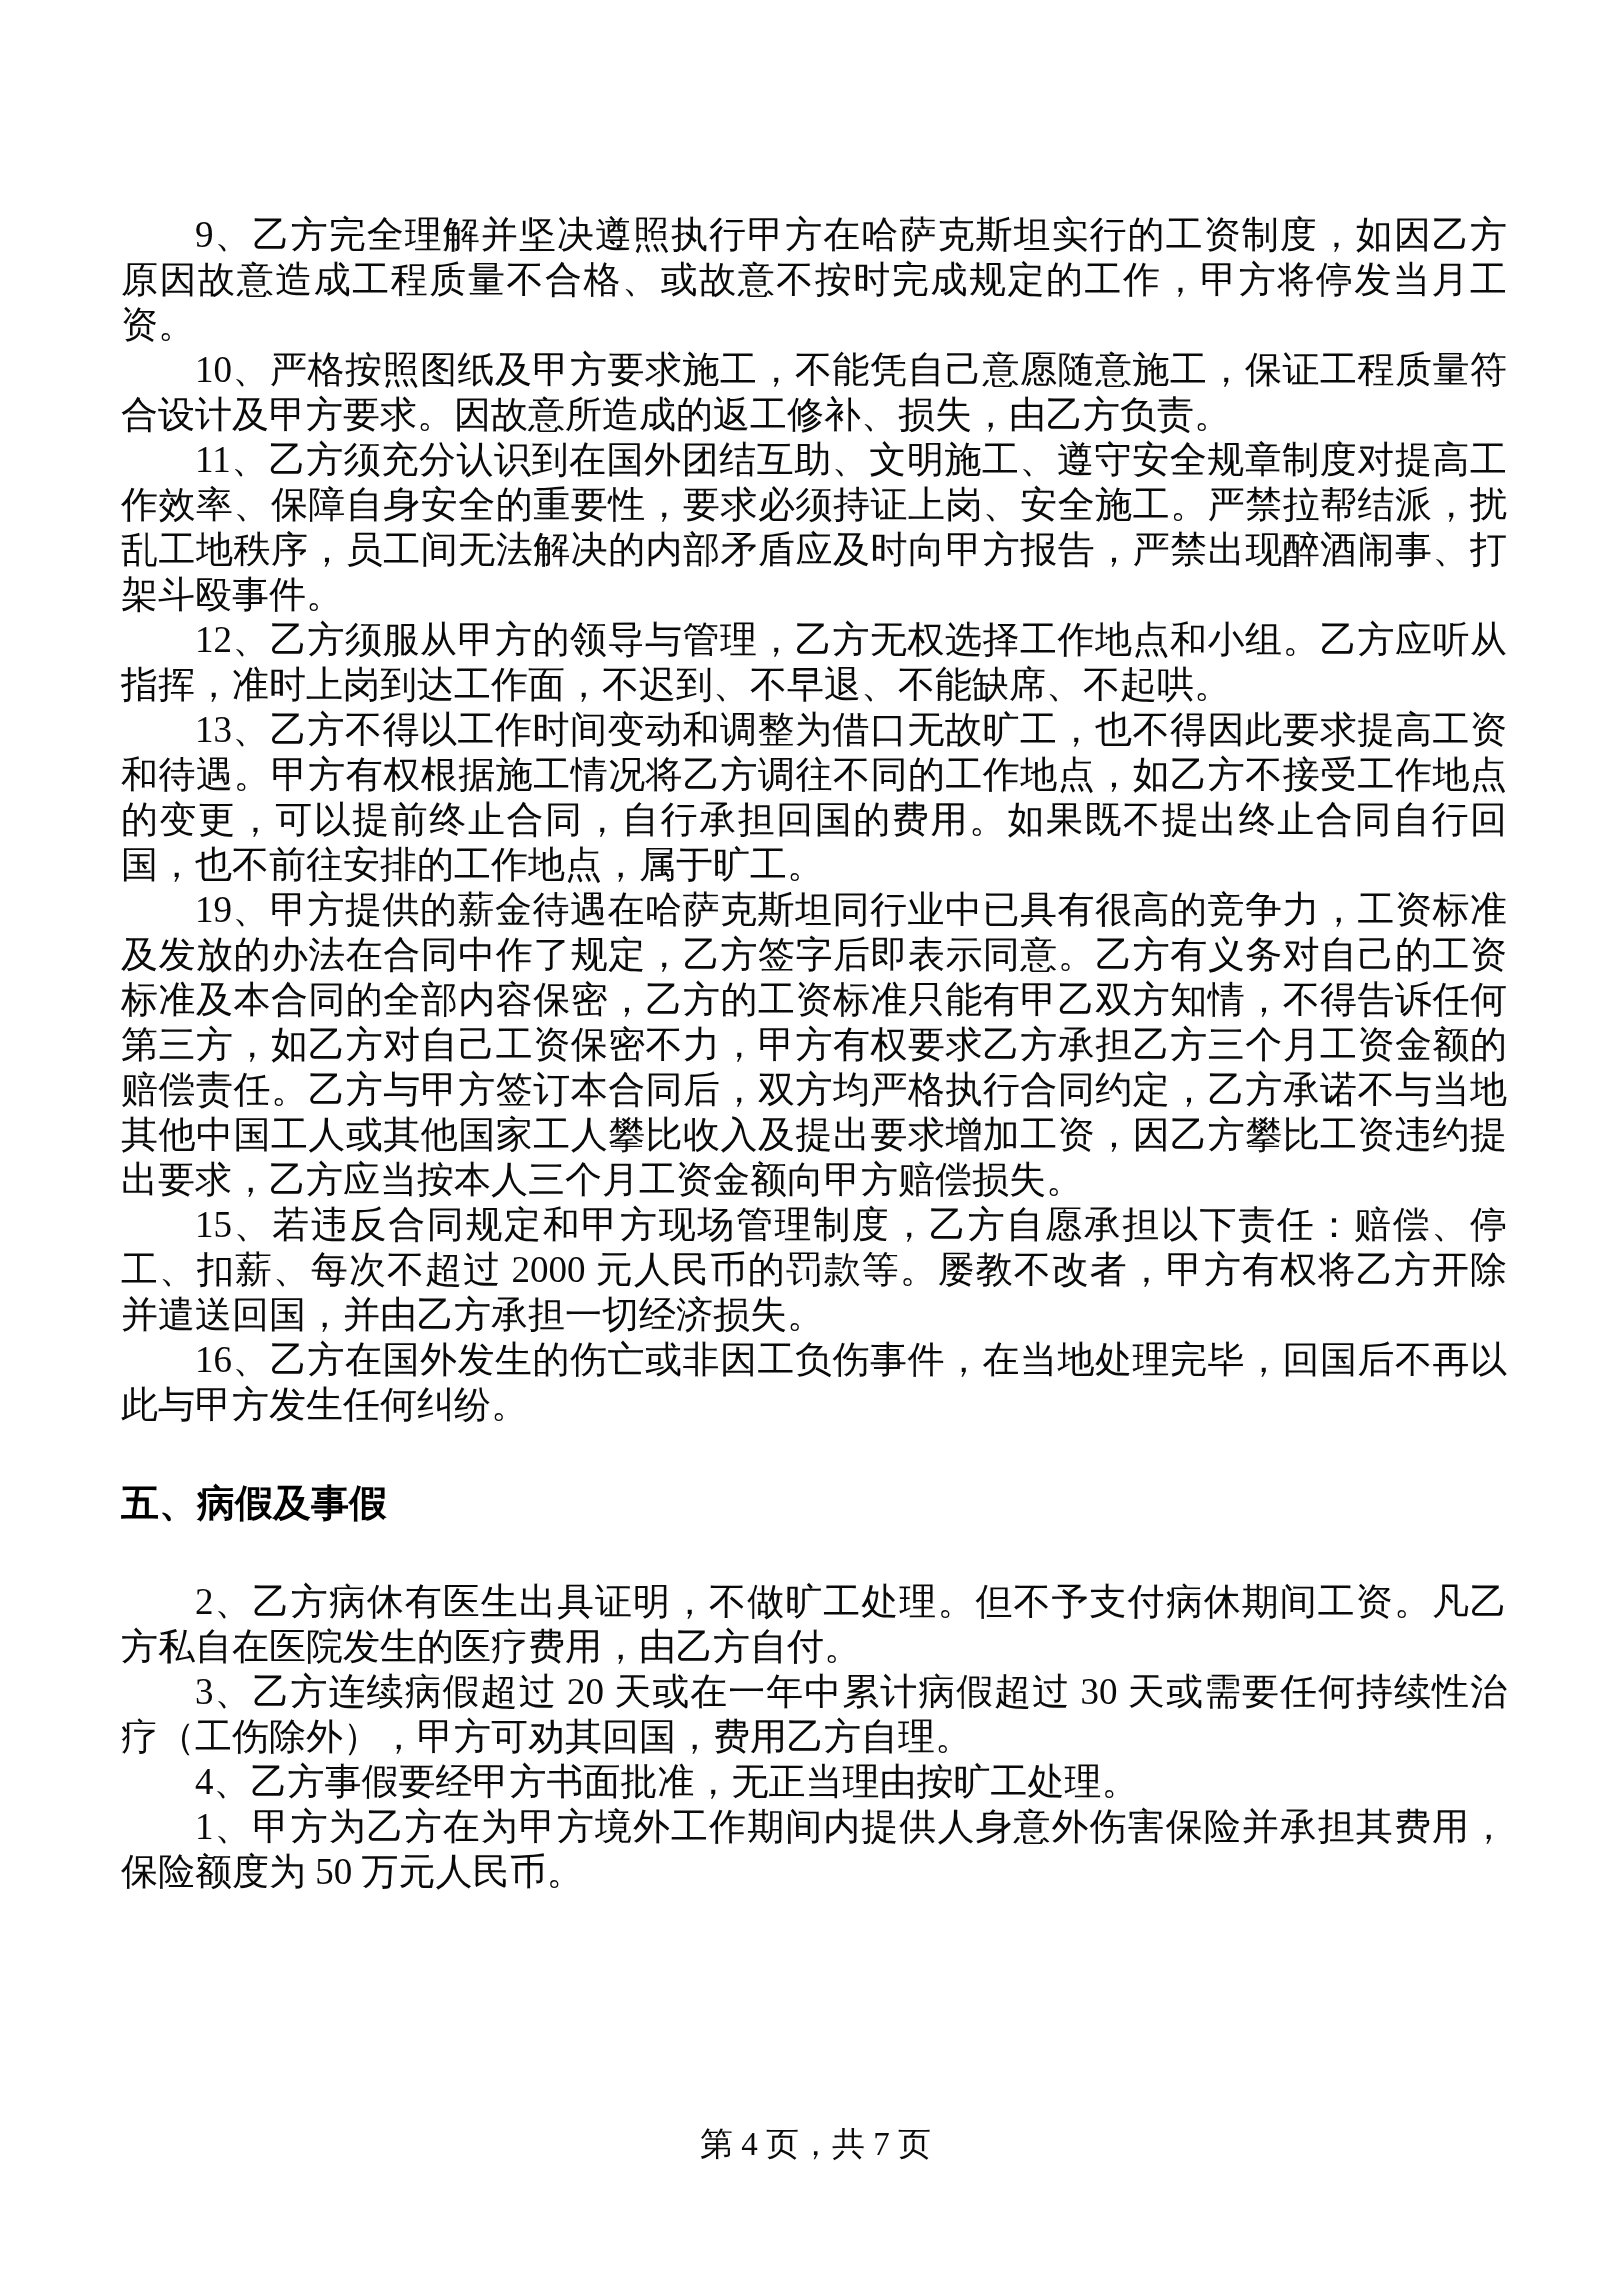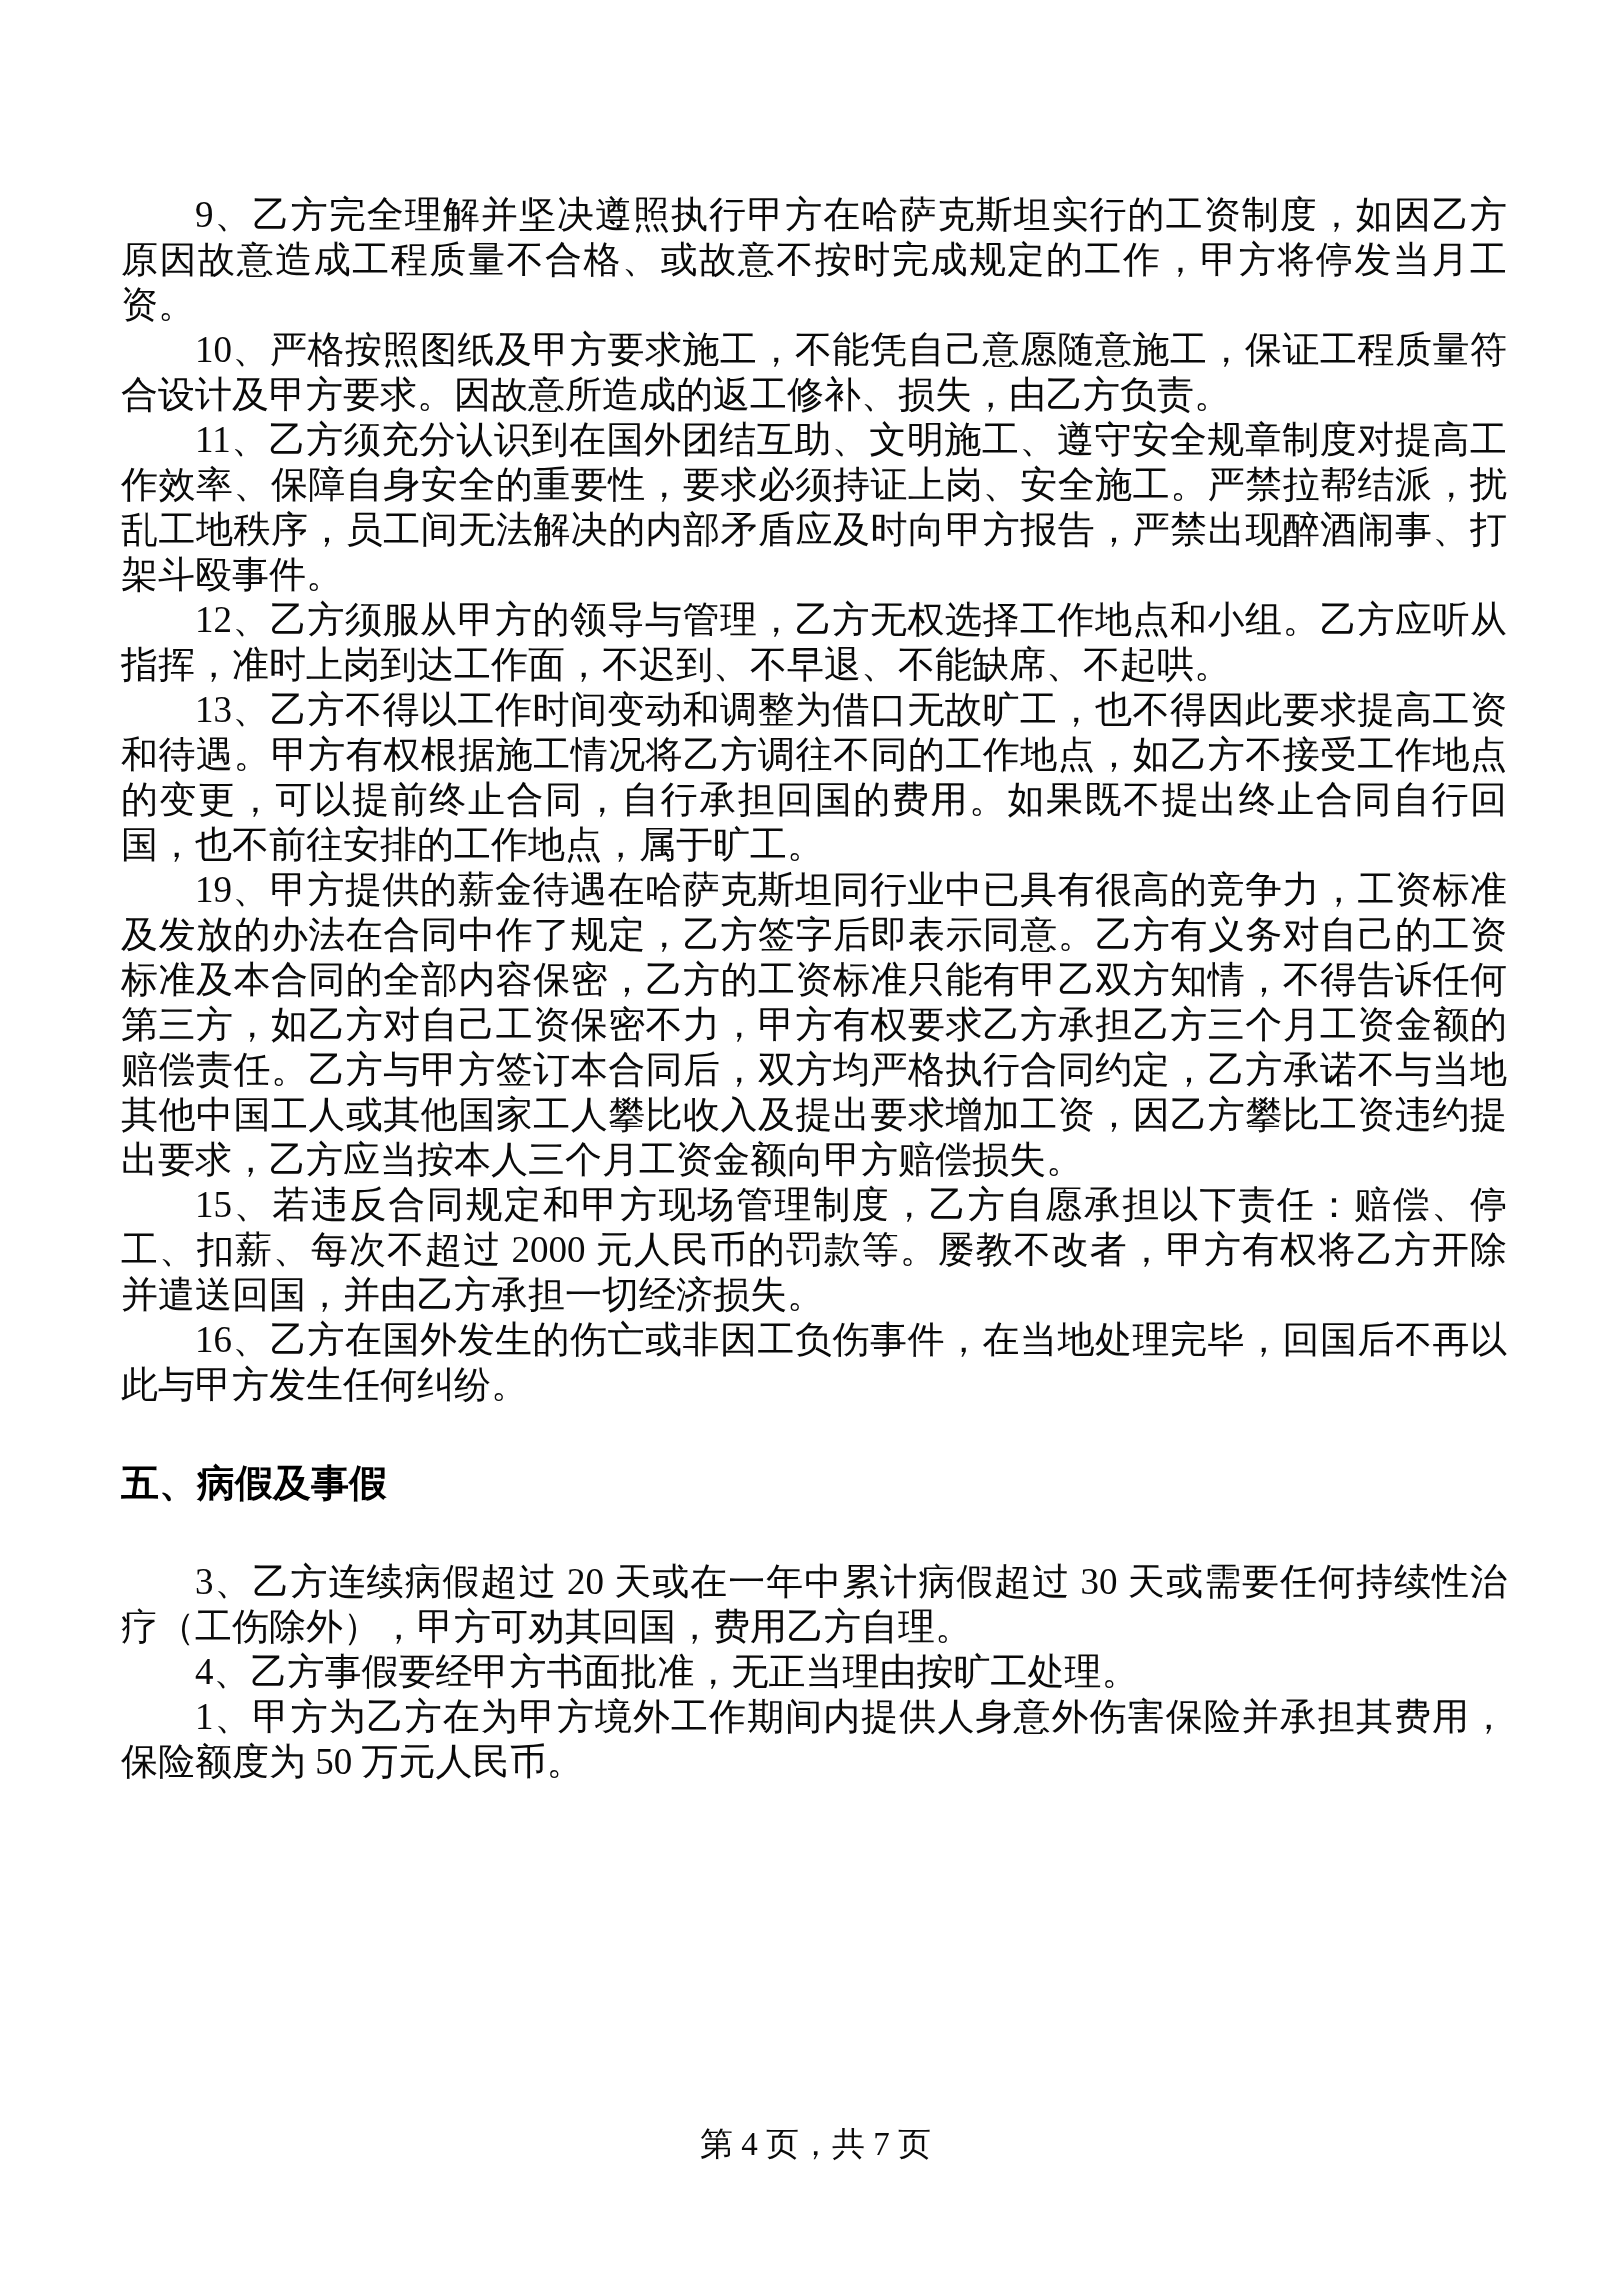--- a/index.html
+++ b/index.html
@@ -12,21 +12,21 @@
     width: 1623px;
     height: 2294px;
     background: #ffffff;
     overflow: hidden;
     font-family: "Liberation Serif", "DejaVu Serif", serif;
     color: #0a0a0a;
   }
   .content {
     position: absolute;
     left: 121px;
-    top: 192px;
+    top: 212px;
     width: 1386px;
   }
   .para {
     margin: 0;
     font-size: 37px;
     line-height: 45px;
     text-align: justify;
     text-justify: inter-ideograph;
     text-indent: 2em;
     word-break: break-all;
@@ -61,20 +61,21 @@
     <p class="para">10、严格按照图纸及甲方要求施工，不能凭自己意愿随意施工，保证工程质量符合设计及甲方要求。因故意所造成的返工修补、损失，由乙方负责。</p>
     <p class="para">11、乙方须充分认识到在国外团结互助、文明施工、遵守安全规章制度对提高工作效率、保障自身安全的重要性，要求必须持证上岗、安全施工。严禁拉帮结派，扰乱工地秩序，员工间无法解决的内部矛盾应及时向甲方报告，严禁出现醉酒闹事、打架斗殴事件。</p>
     <p class="para">12、乙方须服从甲方的领导与管理，乙方无权选择工作地点和小组。乙方应听从指挥，准时上岗到达工作面，不迟到、不早退、不能缺席、不起哄。</p>
     <p class="para">13、乙方不得以工作时间变动和调整为借口无故旷工，也不得因此要求提高工资和待遇。甲方有权根据施工情况将乙方调往不同的工作地点，如乙方不接受工作地点的变更，可以提前终止合同，自行承担回国的费用。如果既不提出终止合同自行回国，也不前往安排的工作地点，属于旷工。</p>
     <p class="para">19、甲方提供的薪金待遇在哈萨克斯坦同行业中已具有很高的竞争力，工资标准及发放的办法在合同中作了规定，乙方签字后即表示同意。乙方有义务对自己的工资标准及本合同的全部内容保密，乙方的工资标准只能有甲乙双方知情，不得告诉任何第三方，如乙方对自己工资保密不力，甲方有权要求乙方承担乙方三个月工资金额的赔偿责任。乙方与甲方签订本合同后，双方均严格执行合同约定，乙方承诺不与当地其他中国工人或其他国家工人攀比收入及提出要求增加工资，因乙方攀比工资违约提出要求，乙方应当按本人三个月工资金额向甲方赔偿损失。</p>
     <p class="para">15、若违反合同规定和甲方现场管理制度，乙方自愿承担以下责任：赔偿、停工、扣薪、每次不超过 2000 元人民币的罚款等。屡教不改者，甲方有权将乙方开除并遣送回国，并由乙方承担一切经济损失。</p>
     <p class="para">16、乙方在国外发生的伤亡或非因工负伤事件，在当地处理完毕，回国后不再以此与甲方发生任何纠纷。</p>
 
     <h2 class="heading">五、病假及事假</h2>
 
+    <p class="para">2、乙方病休有医生出具证明，不做旷工处理。但不予支付病休期间工资。凡乙方私自在医院发生的医疗费用，由乙方自付。</p>
     <p class="para">3、乙方连续病假超过 20 天或在一年中累计病假超过 30 天或需要任何持续性治疗（工伤除外），甲方可劝其回国，费用乙方自理。</p>
     <p class="para">4、乙方事假要经甲方书面批准，无正当理由按旷工处理。</p>
 
 
     <p class="para">1、甲方为乙方在为甲方境外工作期间内提供人身意外伤害保险并承担其费用，保险额度为 50 万元人民币。</p>
   </main>
 
   <footer class="footer">
     <span>第 4 页，共 7 页</span>
   </footer>

